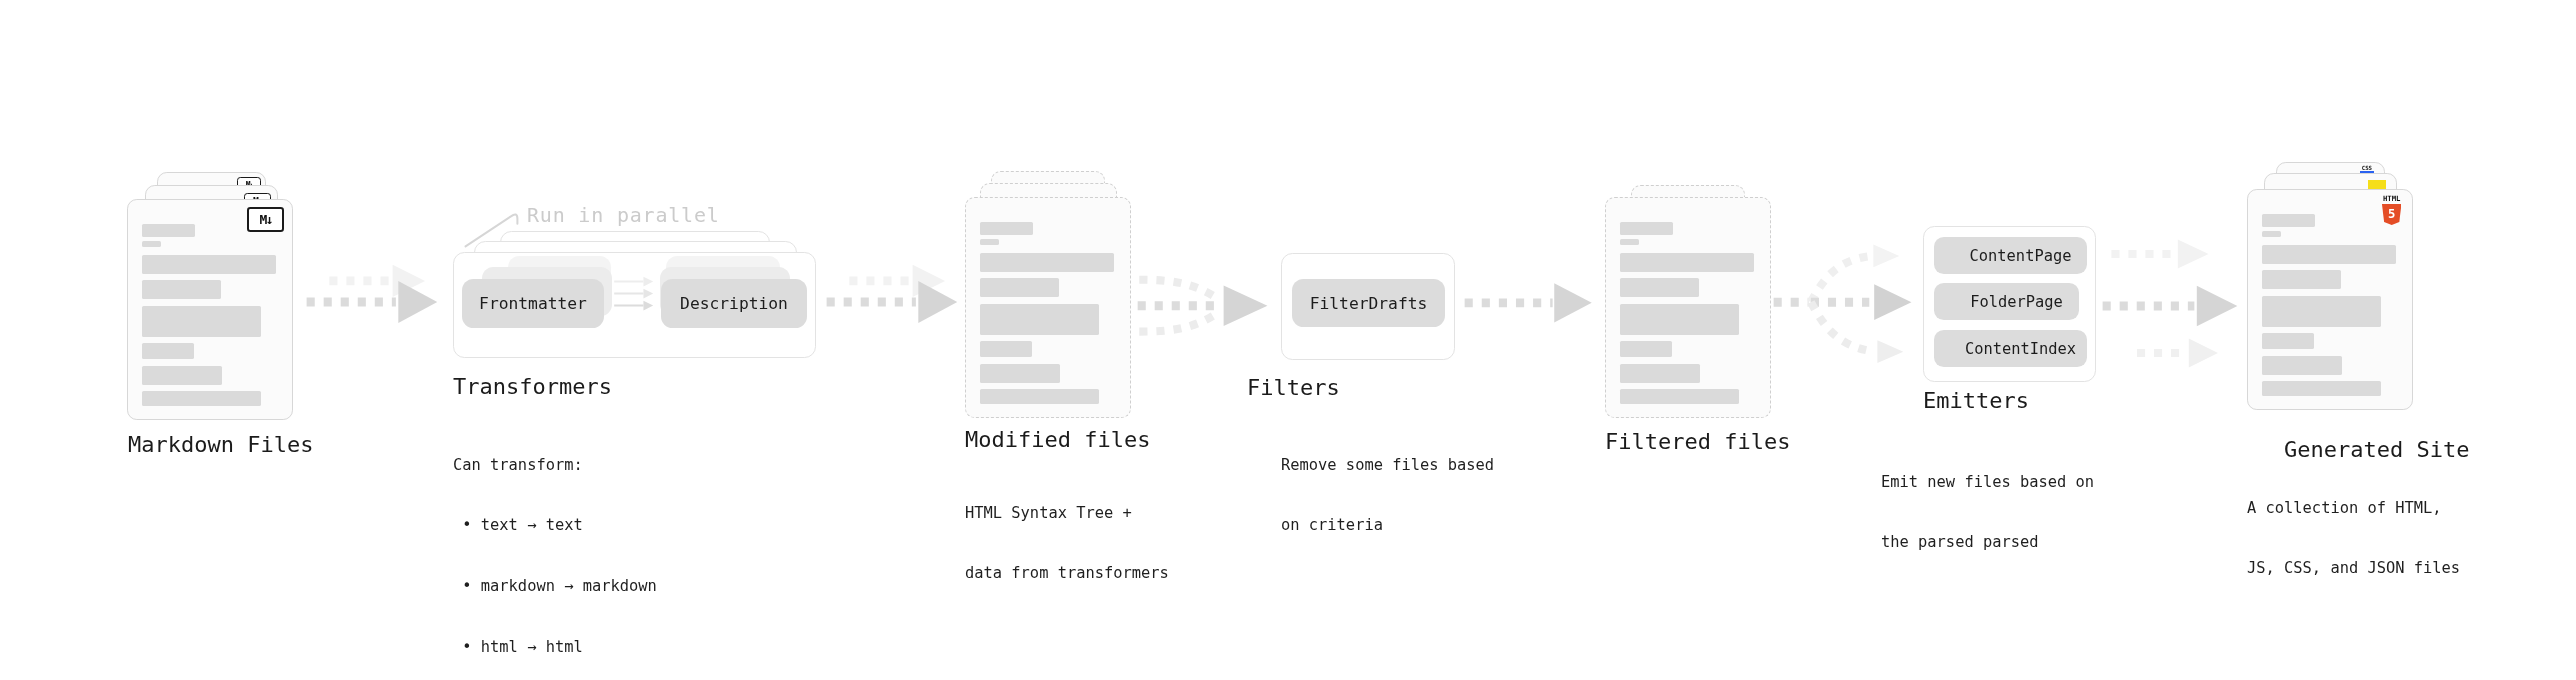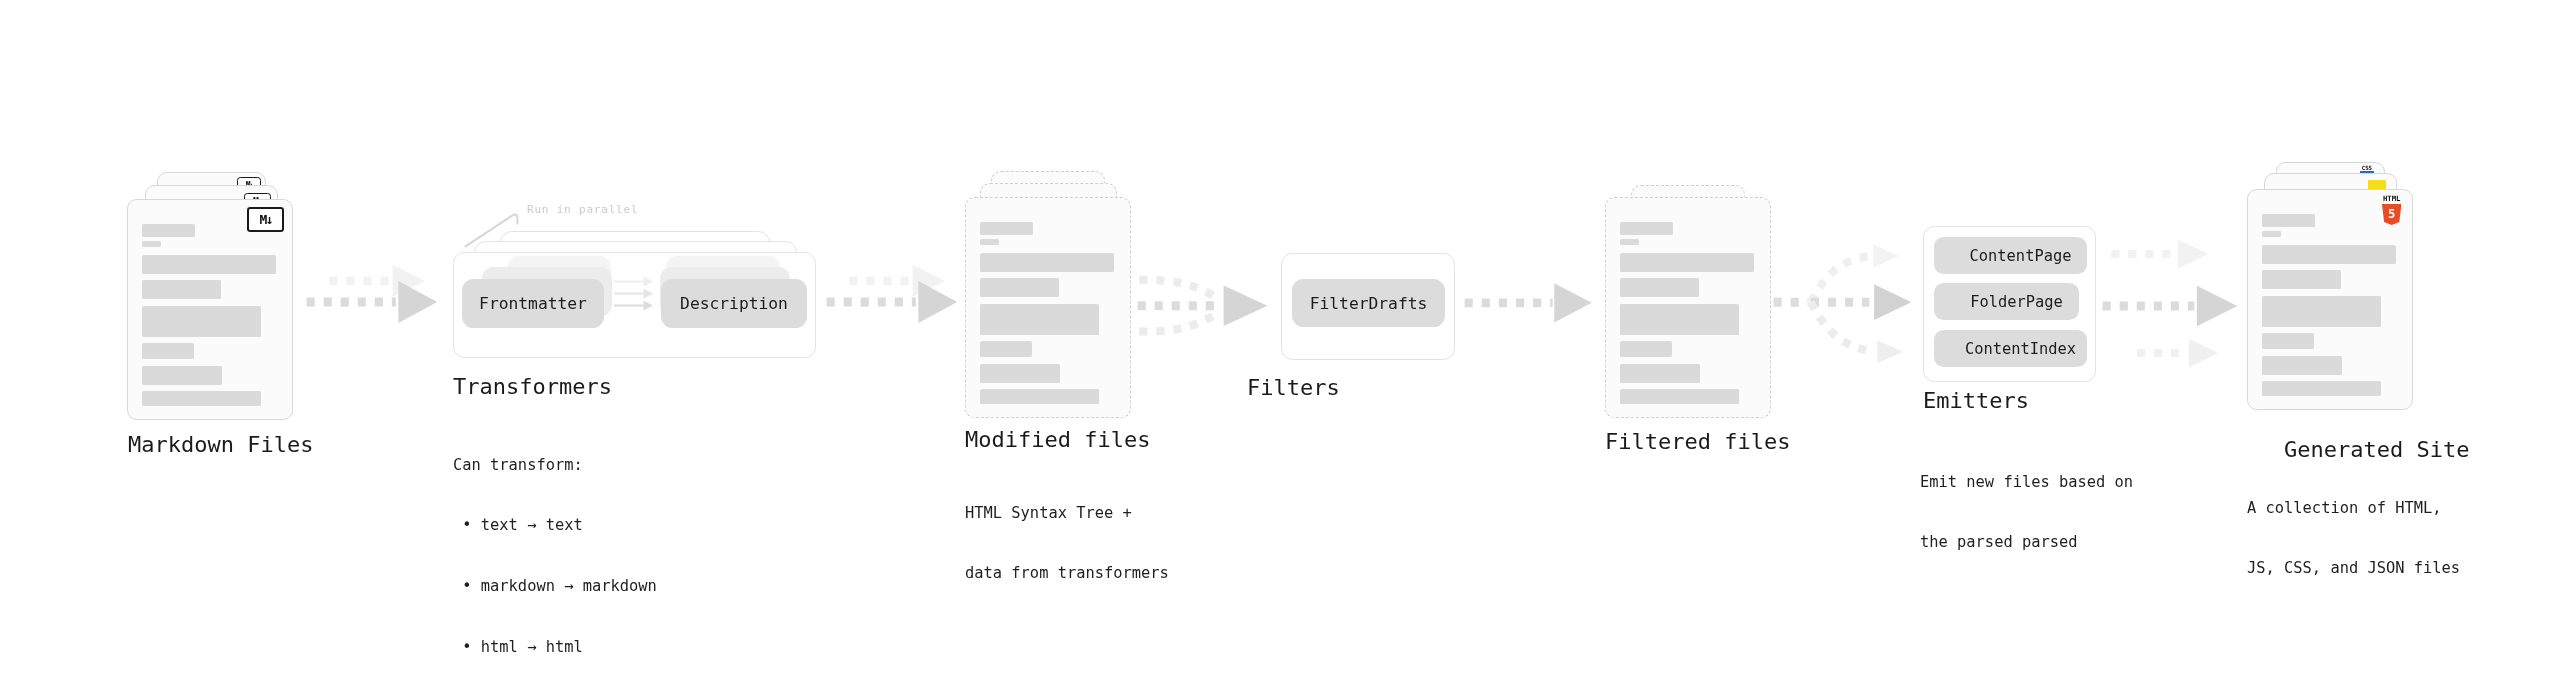--- a/index.html
+++ b/index.html
@@ -31,21 +31,21 @@
   
   .frame{position:absolute;background:#ffffff;border:1.6px solid #e3e3e3;border-radius:11.4px;box-sizing:border-box;}
   .plugin{position:absolute;background:#dcdcdc;border-radius:11.4px;display:flex;align-items:center;
     justify-content:center;font-size:16.3px;color:#1c1c1c;box-sizing:border-box;}
   .plugin.ghost1{background:#ececec;}
   .plugin.ghost2{background:#f4f4f4;}
   .plugin.emitter{font-size:15.4px;border-radius:9.8px;padding-left:20px;}
   
   .heading{position:absolute;font-size:22px;font-weight:500;color:#1b1b1b;white-space:pre;}
   .caption{position:absolute;font-size:15.4px;line-height:20.3px;color:#1f1f1f;white-space:pre;}
-  .note{position:absolute;font-size:11px;color:#cbcbcb;white-space:pre;letter-spacing:0.8px;}
+  .note{position:absolute;font-size:20px;color:#cbcbcb;white-space:pre;letter-spacing:0.8px;}
   .arr{position:absolute;}
 </style>
 </head>
 <body>
 
 <div class="canvas">
 
   <div class="file-card" style="left:157px;top:172px;width:109px;height:89px;">
     <div class="md-icon tiny">M↓</div>
   </div>
@@ -142,20 +142,24 @@
   <svg class="arr" style="left:1136px;top:270px;" width="142" height="73" viewBox="0 0 175 90">
     <path d="M 4 12 C 45 12 72 16 102 36" stroke="#ececec" stroke-width="10" fill="none" stroke-dasharray="10 11"></path>
     <path d="M 4 76 C 45 76 72 72 102 52" stroke="#ececec" stroke-width="10" fill="none" stroke-dasharray="10 11"></path>
     <line x1="2" y1="44" x2="104" y2="44" stroke="#dcdcdc" stroke-width="11" stroke-dasharray="10 11"></line>
     <polygon points="108,19 162,44 108,69" fill="#d5d5d5"></polygon>
   </svg>
 
   <div class="frame" style="left:1281px;top:253px;width:174px;height:107px;"></div>
   <div class="plugin" style="left:1292px;top:279px;width:153px;height:48px;">FilterDrafts</div>
   <div class="heading" style="left:1247px;top:375px;">Filters</div>
+  <div class="caption" style="left:1281px;top:414px;">
+    <div>Remove some files based</div>
+    <div>on criteria</div>
+  </div>
 
   <svg class="arr" style="left:1463px;top:280px;" width="132" height="49" viewBox="0 0 162 60">
     <line x1="2" y1="28" x2="110" y2="28" stroke="#dbdbdb" stroke-width="11" stroke-dasharray="10 11"></line>
     <polygon points="112,4 158,28 112,52" fill="#d5d5d5"></polygon>
   </svg>
 
   <div class="file-card dashed" style="left:1631px;top:185px;width:114px;height:73px;"></div>
   <div class="file-card dashed" style="left:1605px;top:197px;width:166px;height:221px;">
     <div class="bars">
         <div class="bar" style="width: 53px; height: 12.2px; margin-top: 0px;"></div>
@@ -178,21 +182,21 @@
     <polygon points="126,62 172,84 126,106" fill="#d2d2d2"></polygon>
     <path d="M 48 84 C 62 110 78 138 126 145" stroke="#ececec" stroke-width="10" fill="none" stroke-dasharray="10 11"></path>
     <polygon points="130,131 162,145 130,159" fill="#eeeeee"></polygon>
   </svg>
 
   <div class="frame" style="left:1923px;top:226px;width:173px;height:156px;"></div>
   <div class="plugin emitter" style="left:1934px;top:237px;width:153px;height:37px;">ContentPage</div>
   <div class="plugin emitter" style="left:1934px;top:283px;width:145px;height:37px;">FolderPage</div>
   <div class="plugin emitter" style="left:1934px;top:330px;width:153px;height:37px;">ContentIndex</div>
   <div class="heading" style="left:1923px;top:388px;">Emitters</div>
-  <div class="caption" style="left:1920px;top:431px;">
+  <div class="caption" style="left:1881px;top:431px;">
     <div>Emit new files based on</div>
     <div>the parsed parsed</div>
   </div>
 
   <svg class="arr" style="left:2111px;top:237px;" width="102" height="34" viewBox="0 0 125 42">
     <line x1="0" y1="21" x2="80" y2="21" stroke="#f2f2f2" stroke-width="10" stroke-dasharray="10 11"></line>
     <polygon points="82,3 120,21 82,39" fill="#f2f2f2"></polygon>
   </svg>
   <svg class="arr" style="left:2101px;top:284px;" width="138" height="44" viewBox="0 0 170 54">
     <line x1="2" y1="27" x2="115" y2="27" stroke="#dbdbdb" stroke-width="11" stroke-dasharray="10 11"></line>

